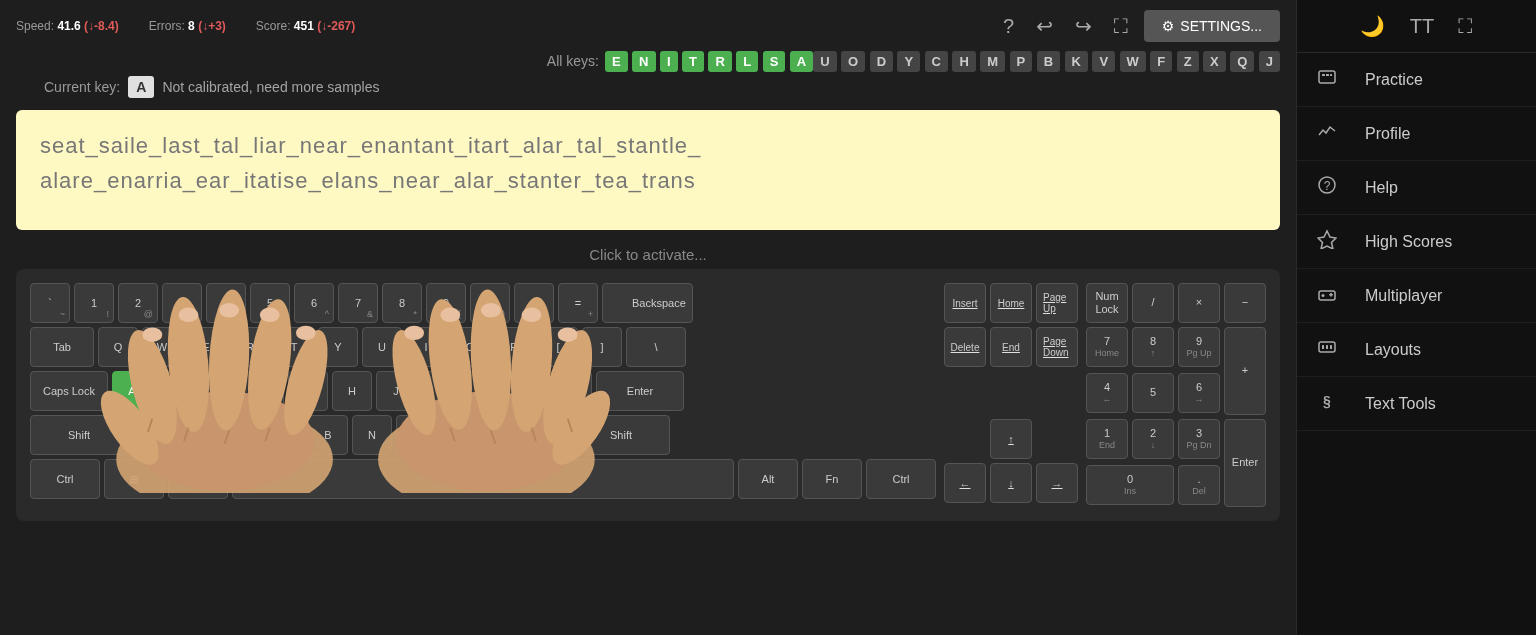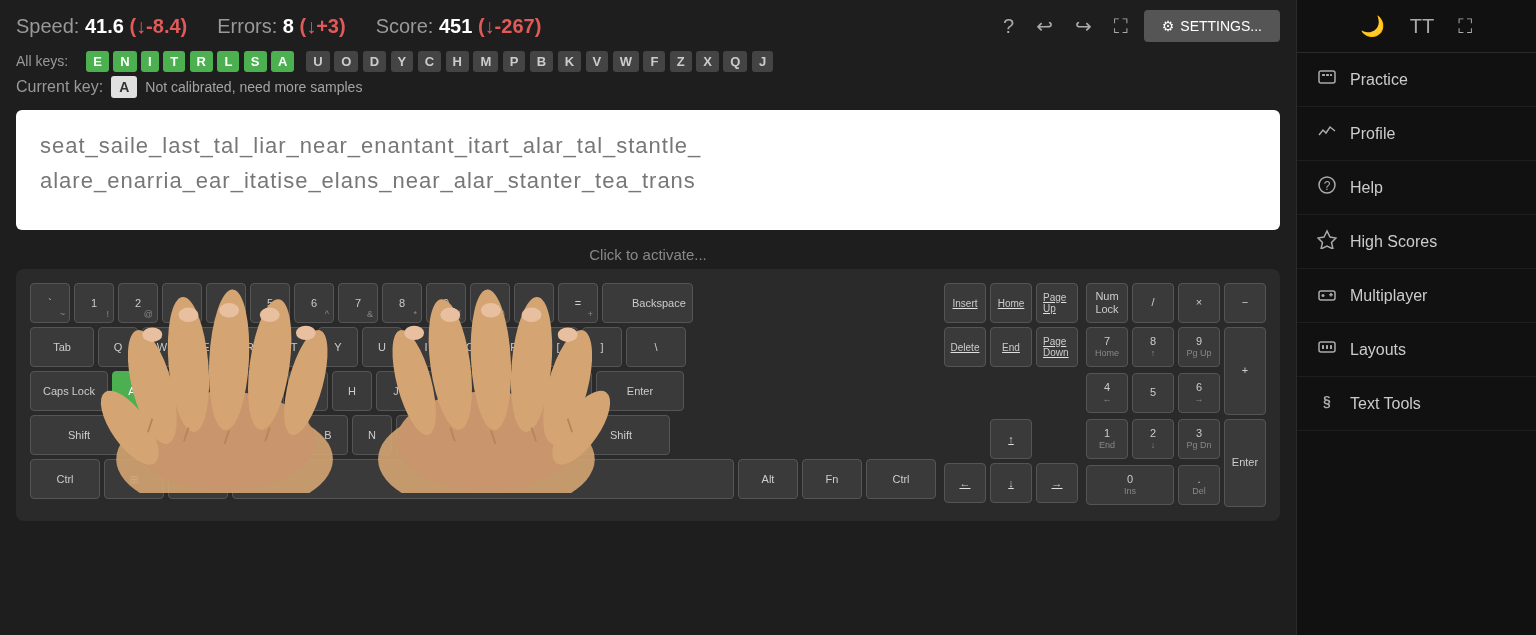--- a/index.html
+++ b/index.html
@@ -23,21 +23,21 @@
     }
 
     
     .stats-bar {
       display: flex;
       align-items: center;
       gap: 30px;
       margin-bottom: 10px;
     }
     .stat-item {
-      font-size: 20px;
+      font-size: 12px;
       color: #ccc;
     }
     .stat-item .label { color: #999; }
     .stat-item .value { color: #fff; font-weight: bold; }
     .stat-item .delta-neg { color: #e05a5a; font-weight: bold; }
 
     .toolbar-right {
       margin-left: auto;
       display: flex;
       align-items: center;
@@ -63,22 +63,23 @@
       display: flex;
       align-items: center;
       gap: 6px;
       font-weight: 500;
     }
 
     
     .keys-row {
       display: flex;
       align-items: center;
-      gap: 12px;
+      gap: 0;
       margin-bottom: 6px;
+      justify-content: flex-end;
     }
     .keys-label { color: #999; font-size: 14px; margin-right: 6px; }
     .key-badge {
       padding: 3px 7px;
       border-radius: 3px;
       font-size: 13px;
       font-weight: bold;
       background: #4caf50;
       color: #fff;
       min-width: 24px;
@@ -86,34 +87,34 @@
     }
     .key-badge.inactive { background: #444; color: #ccc; }
 
     
     .current-key-row {
       display: flex;
       align-items: center;
       gap: 8px;
       margin-bottom: 12px;
     }
-    .current-key-label { color: #999; font-size: 16px; }
+    .current-key-label { color: #999; font-size: 14px; margin-left: 28px; }
     .current-key-badge {
       background: #e0e0e0;
       color: #333;
       font-weight: bold;
       padding: 3px 8px;
       border-radius: 3px;
       font-size: 14px;
     }
     .calibration-text { color: #a3a3a3; font-size: 14px; }
 
     
     .typing-area {
-      background: #ffffff;
+      background: #fef9c3;
       border-radius: 6px;
       padding: 18px 24px;
       margin-bottom: 10px;
       font-size: 22px;
       color: #777;
       line-height: 1.6;
       letter-spacing: 1px;
       position: relative;
       flex: 1;
       max-height: 120px;
@@ -262,21 +263,21 @@
       border: none;
       color: #aaa;
       font-size: 20px;
       cursor: pointer;
       padding: 4px;
     }
 
     .nav-item {
       display: flex;
       align-items: center;
-      gap: 13px;
+      gap: 28px;
       padding: 14px 20px;
       cursor: pointer;
       border-bottom: 1px solid #1e1e1e;
       color: #ccc;
       font-size: 16px;
     }
     .nav-icon { font-size: 20px; color: #aaa; }
 
     
     .hands-svg {

